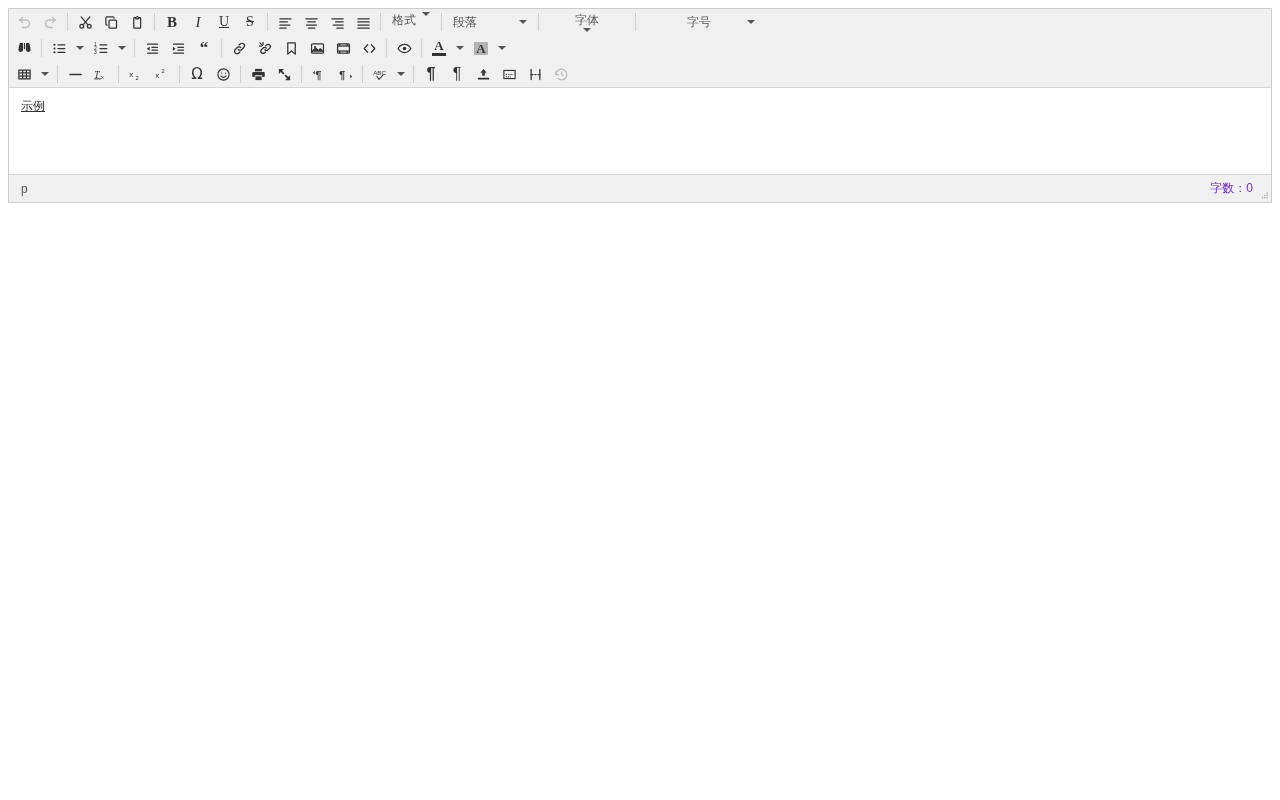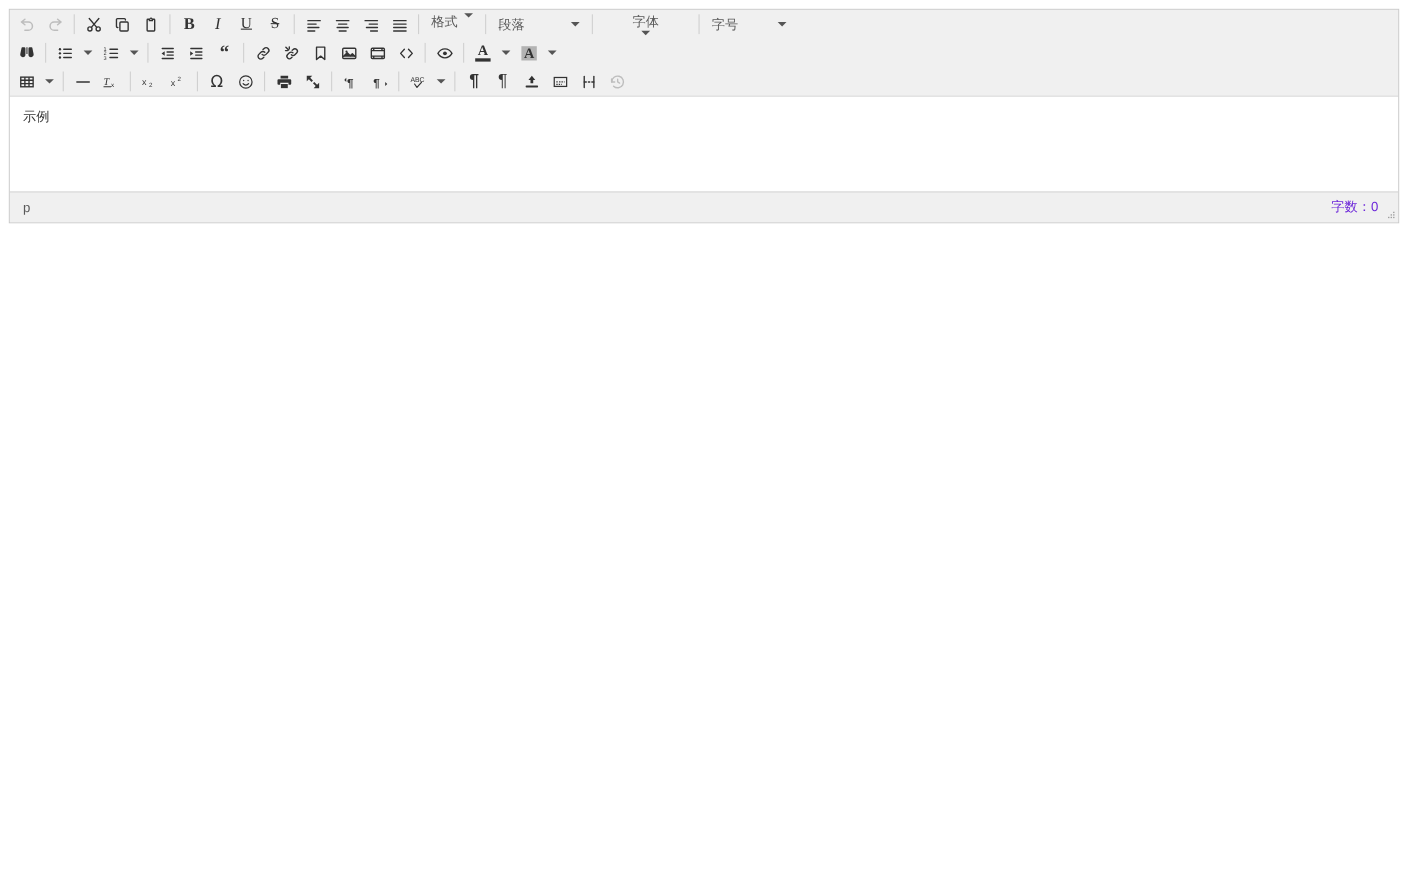--- a/index.html
+++ b/index.html
@@ -169,20 +169,21 @@
     box-sizing: border-box;
     overflow: hidden;
     cursor: text;
   }
   .content-para {
     font-family: "Liberation Sans", sans-serif;
     font-size: 12px;
     color: #333333;
     margin: 0;
     line-height: 1.4;
+    text-decoration: underline;
   }
 
   
   .statusbar {
     background: #f0f0f0;
     border-top: 1px solid #d6d6d6;
     height: 28px;
     display: flex;
     align-items: center;
     justify-content: space-between;
@@ -326,21 +327,21 @@
 
       <div class="sep"></div>
 
       <div class="listbox" style="width:88px;flex-direction:column;">
         <span class="lb-text">字体</span>
         <span class="caret"></span>
       </div>
 
       <div class="sep"></div>
 
-      <div class="listbox" style="width:82px;">
+      <div class="listbox" style="width:82px;margin-left:40px;">
         <span class="lb-text">字号</span>
         <span class="caret"></span>
       </div>
     </div>
 
     <div class="toolbar-row">
 
       <div class="btn">
         <svg width="15" height="15" viewBox="0 0 24 24" fill="currentColor">
           <path d="M8 3H5.2a1 1 0 0 0-1 .8L2.4 12.5A3.8 3.8 0 0 0 6 17.5 3.8 3.8 0 0 0 9.8 13.7V4.8A1.8 1.8 0 0 0 8 3zm3.2 0v10h1.6V3zM18.8 3H16a1.8 1.8 0 0 0-1.8 1.8v8.9A3.8 3.8 0 0 0 18 17.5a3.8 3.8 0 0 0 3.6-5L19.8 3.8a1 1 0 0 0-1-.8z"></path>

